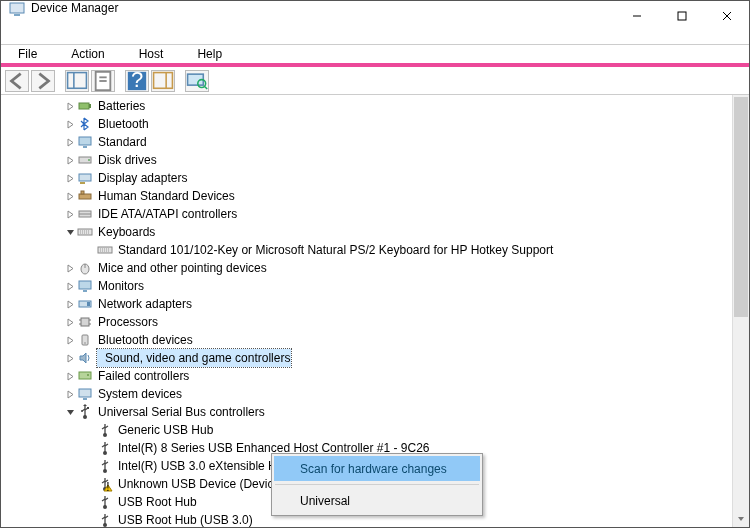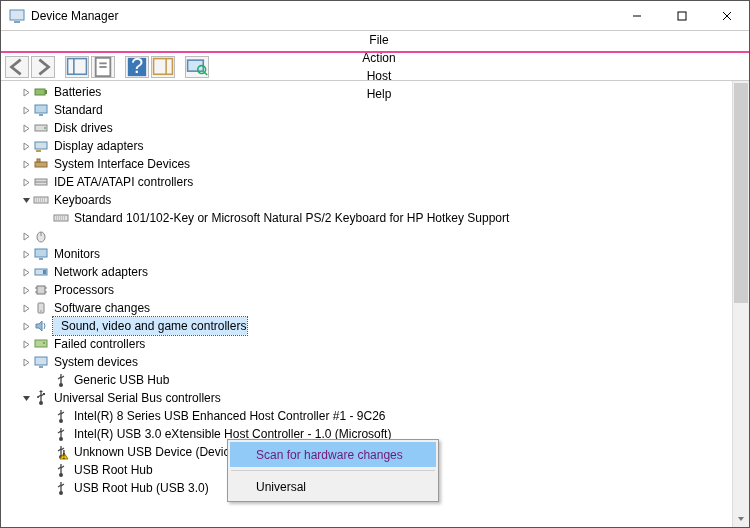--- a/index.html
+++ b/index.html
@@ -1,43 +1,43 @@
 <!DOCTYPE html>
 <html><head>
 <meta charset="utf-8">
 <style>
 * { box-sizing: border-box; margin: 0; padding: 0; font-family: "Segoe UI", Tahoma, sans-serif; font-size: 12px; }
 html, body { width: 750px; height: 528px; background: #fff; overflow: hidden; }
 .window { width: 750px; height: 528px; border: 1px solid #555; background: #fff; display: flex; flex-direction: column; }
-.titlebar { height: 30px; display: flex; align-items: center; padding-left: 8px; border-bottom: 1px solid #ccc; }
+.titlebar { height: 44px; display: flex; align-items: flex-start; padding-left: 8px; border-bottom: 1px solid #ccc; }
 .titlebar .app-icon { width: 16px; height: 16px; margin-right: 6px; }
 .titlebar .title { flex: 1; font-size: 12px; }
 .titlebar .win-btn { width: 45px; height: 29px; display: flex; align-items: center; justify-content: center; }
 .titlebar .win-btn svg { width: 10px; height: 10px; }
-.menubar { height: 22px; display: flex; align-items: center; padding-left: 8px; border-bottom: 2px solid #ec4899; gap: 0; flex-direction: column; }
+.menubar { height: 22px; display: flex; align-items: center; padding-left: 8px; border-bottom: 4px solid #ec4899; gap: 16px; }
 .menubar .menu-item { padding: 2px 9px; font-size: 12px; }
 .toolbar { height: 28px; display: flex; align-items: center; padding-left: 4px; border-bottom: 1px solid #ccc; gap: 2px; }
 .toolbar .tb-btn { width: 24px; height: 22px; border: 1px solid #bbb; display: flex; align-items: center; justify-content: center; background: #f5f5f5; }
 .toolbar .sep { width: 6px; height: 22px; }
-.tree-area { flex: 1; position: relative; overflow: hidden; padding: 2px 0 2px 4px; }
+.tree-area { flex: 1; position: relative; overflow: hidden; padding: 2px 0 2px 4px; margin-left: 44px; }
 .scrollbar { position: absolute; right: 0; top: 0; bottom: 0; width: 17px; background: #f0f0f0; border-left: 1px solid #ddd; }
 .scrollbar .thumb { position: absolute; left: 1px; right: 1px; top: 2px; height: 220px; background: #cdcdcd; }
 .scrollbar .arrow { position: absolute; left: 0; right: 0; height: 17px; display: flex; align-items: center; justify-content: center; }
 .scrollbar .arrow svg { width: 8px; height: 8px; }
 .tree { padding-right: 20px; }
 .node { display: flex; align-items: center; height: 18px; line-height: 18px; white-space: nowrap; }
 .node .chev { width: 14px; display: flex; align-items: center; justify-content: center; }
 .node .icon { width: 16px; height: 16px; margin-right: 4px; display: flex; align-items: center; justify-content: center; }
 .node .label { font-size: 12px; padding: 0 1px; }
 .indent-0 { padding-left: 14px; }
 .indent-1 { padding-left: 34px; }
 .node.selected .label { background: #cde8ff; color: #000; outline: 1px dotted #555; padding-left: 8px; }
 .context-menu { position: absolute; left: 226px; top: 358px; width: 212px; background: #f0f0f0; border: 1px solid #999; box-shadow: 2px 2px 3px rgba(0,0,0,0.25); padding: 2px; z-index: 50; }
 .context-menu .item { height: 25px; display: flex; align-items: center; padding-left: 26px; font-size: 12px; }
-.context-menu .item.hl { background: #91c9f7; color: #701a75; }
+.context-menu .item.hl { background: #91c9f7; color: #0c4a6e; }
 .context-menu .div { height: 1px; background: #d0d0d0; margin: 3px 1px; }
 </style>
 </head>
 <body>
 
 <div class="window">
 
   <div class="titlebar">
     <span class="app-icon">
       <svg viewBox="0 0 16 16">
@@ -130,20 +130,33 @@
           </span>
         <span class="icon">
             <svg viewBox="0 0 16 16">
               <rect x="2" y="5" width="10" height="6" fill="#8fbf6b" stroke="#5e8a45"></rect>
               <rect x="12" y="6" width="2" height="4" fill="#5e8a45"></rect>
             </svg>
           </span>
         <span class="label">Batteries</span>
       </div>
 
+      <div class="node indent-0">
+        <span class="chev">
+            <svg width="9" height="9" viewBox="0 0 9 9">
+              <path d="M2 1 L7 4.5 L2 8 Z" fill="none" stroke="#888"></path>
+            </svg>
+          </span>
+        <span class="icon">
+            <svg viewBox="0 0 16 16">
+              <path d="M7 2 L11 5 L7 8 L11 11 L7 14 M7 2 L7 14 M4 5 L7 8 M4 11 L7 8" fill="none" stroke="#2a6ac2" stroke-width="1.2"></path>
+            </svg>
+          </span>
+        <span class="label">Bluetooth</span>
+      </div>
 
       <div class="node indent-0">
         <span class="chev">
             <svg width="9" height="9" viewBox="0 0 9 9">
               <path d="M2 1 L7 4.5 L2 8 Z" fill="none" stroke="#888"></path>
             </svg>
           </span>
         <span class="icon">
             <svg viewBox="0 0 16 16">
               <rect x="2" y="3" width="12" height="8" fill="#bcd7e8" stroke="#5b8ab3"></rect>
@@ -188,21 +201,21 @@
             <svg width="9" height="9" viewBox="0 0 9 9">
               <path d="M2 1 L7 4.5 L2 8 Z" fill="none" stroke="#888"></path>
             </svg>
           </span>
         <span class="icon">
             <svg viewBox="0 0 16 16">
               <rect x="2" y="6" width="12" height="5" fill="#c8a368" stroke="#8a6a3a"></rect>
               <rect x="4" y="3" width="3" height="3" fill="#c8a368" stroke="#8a6a3a"></rect>
             </svg>
           </span>
-        <span class="label">System Interface Devices</span>
+        <span class="label">Human Standard Devices</span>
       </div>
 
       <div class="node indent-0">
         <span class="chev">
             <svg width="9" height="9" viewBox="0 0 9 9">
               <path d="M2 1 L7 4.5 L2 8 Z" fill="none" stroke="#888"></path>
             </svg>
           </span>
         <span class="icon">
             <svg viewBox="0 0 16 16">
@@ -246,20 +259,21 @@
             <svg width="9" height="9" viewBox="0 0 9 9">
               <path d="M2 1 L7 4.5 L2 8 Z" fill="none" stroke="#888"></path>
             </svg>
           </span>
         <span class="icon">
             <svg viewBox="0 0 16 16">
               <ellipse cx="8" cy="9" rx="4" ry="5" fill="#e5e5e5" stroke="#888"></ellipse>
               <line x1="8" y1="4" x2="8" y2="8" stroke="#888"></line>
             </svg>
           </span>
+        <span class="label">Mice and other pointing devices</span>
       </div>
 
       <div class="node indent-0">
         <span class="chev">
             <svg width="9" height="9" viewBox="0 0 9 9">
               <path d="M2 1 L7 4.5 L2 8 Z" fill="none" stroke="#888"></path>
             </svg>
           </span>
         <span class="icon">
             <svg viewBox="0 0 16 16">
@@ -309,21 +323,21 @@
             <svg width="9" height="9" viewBox="0 0 9 9">
               <path d="M2 1 L7 4.5 L2 8 Z" fill="none" stroke="#888"></path>
             </svg>
           </span>
         <span class="icon">
             <svg viewBox="0 0 16 16">
               <rect x="5" y="3" width="6" height="10" rx="1" fill="#ddd" stroke="#888"></rect>
               <circle cx="8" cy="11" r="0.8" fill="#888"></circle>
             </svg>
           </span>
-        <span class="label">Software changes</span>
+        <span class="label">Bluetooth devices</span>
       </div>
 
       <div class="node indent-0 selected">
         <span class="chev">
             <svg width="9" height="9" viewBox="0 0 9 9">
               <path d="M2 1 L7 4.5 L2 8 Z" fill="none" stroke="#888"></path>
             </svg>
           </span>
         <span class="icon">
             <svg viewBox="0 0 16 16">
@@ -355,51 +369,51 @@
               <path d="M2 1 L7 4.5 L2 8 Z" fill="none" stroke="#888"></path>
             </svg>
           </span>
         <span class="icon">
             <svg viewBox="0 0 16 16">
               <rect x="2" y="3" width="12" height="8" fill="#cfe0ec" stroke="#5b8ab3"></rect>
               <rect x="6" y="12" width="4" height="2" fill="#7da7c7"></rect>
             </svg>
           </span>
         <span class="label">System devices</span>
-      </div>
-
-      <div class="node indent-1">
-        <span class="chev"></span>
-        <span class="icon">
-            <svg viewBox="0 0 16 16">
-              <circle cx="8" cy="13" r="2" fill="#444"></circle>
-              <line x1="8" y1="2" x2="8" y2="13" stroke="#444" stroke-width="1.3"></line>
-              <path d="M8 5 L5 7 M8 6 L11 4" stroke="#444" stroke-width="1.2"></path>
-            </svg>
-          </span>
-        <span class="label">Generic USB Hub</span>
       </div>
 
       <div class="node indent-0">
         <span class="chev">
             <svg width="9" height="9" viewBox="0 0 9 9">
               <path d="M1 2 L8 2 L4.5 7 Z" fill="#444"></path>
             </svg>
           </span>
         <span class="icon">
             <svg viewBox="0 0 16 16">
               <circle cx="8" cy="13" r="2" fill="#444"></circle>
               <line x1="8" y1="2" x2="8" y2="13" stroke="#444" stroke-width="1.3"></line>
               <path d="M8 5 L5 7 M8 6 L11 4" stroke="#444" stroke-width="1.2"></path>
               <circle cx="5" cy="7" r="1" fill="#444"></circle>
               <rect x="10" y="3" width="2" height="2" fill="#444"></rect>
               <path d="M6 2 L8 0 L10 2 Z" fill="#444"></path>
             </svg>
           </span>
         <span class="label">Universal Serial Bus controllers</span>
+      </div>
+
+      <div class="node indent-1">
+        <span class="chev"></span>
+        <span class="icon">
+            <svg viewBox="0 0 16 16">
+              <circle cx="8" cy="13" r="2" fill="#444"></circle>
+              <line x1="8" y1="2" x2="8" y2="13" stroke="#444" stroke-width="1.3"></line>
+              <path d="M8 5 L5 7 M8 6 L11 4" stroke="#444" stroke-width="1.2"></path>
+            </svg>
+          </span>
+        <span class="label">Generic USB Hub</span>
       </div>
 
       <div class="node indent-1">
         <span class="chev"></span>
         <span class="icon">
             <svg viewBox="0 0 16 16">
               <circle cx="8" cy="13" r="2" fill="#444"></circle>
               <line x1="8" y1="2" x2="8" y2="13" stroke="#444" stroke-width="1.3"></line>
               <path d="M8 5 L5 7 M8 6 L11 4" stroke="#444" stroke-width="1.2"></path>
             </svg>

